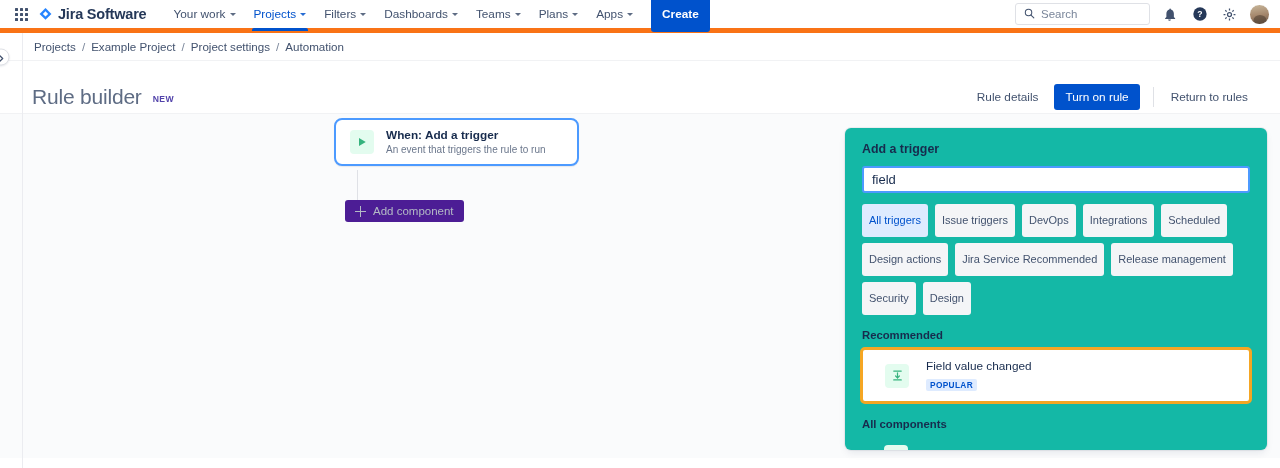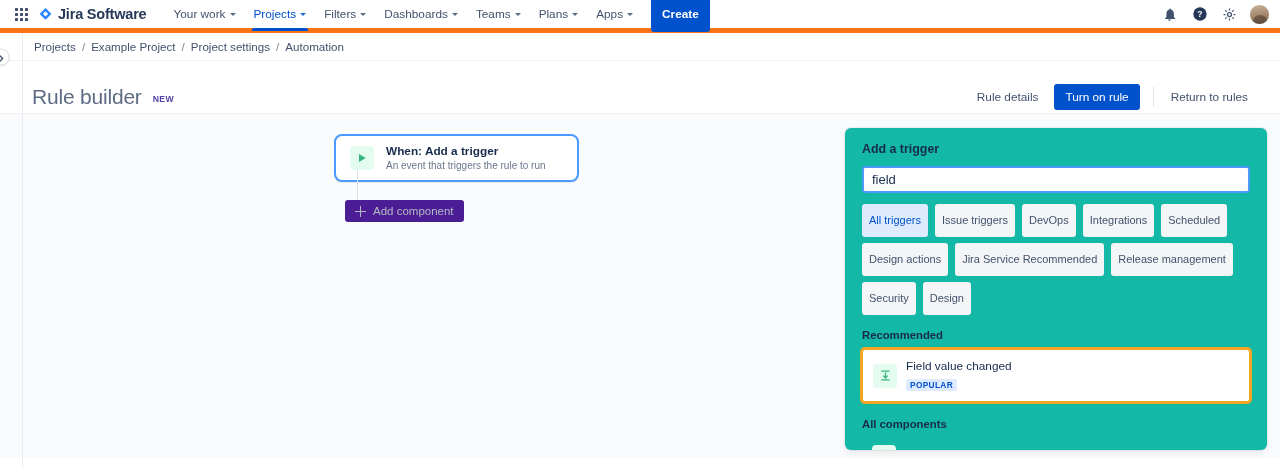--- a/index.html
+++ b/index.html
@@ -118,21 +118,21 @@
   .vdiv { width:1px; height:20px; background:#dfe1e6; margin: 0 7px; }
 
   
   .body {
     position: relative; height: 345px; background: #fafbfc;
     border-top: 1px solid #f1f2f4;
   }
   .canvas { position: absolute; inset: 0; }
 
   .trigger-card {
-    position: absolute; left: 334px; top: 20px; width: 245px; height: 48px;
+    position: absolute; left: 334px; top: 4px; width: 245px; height: 48px;
     background: #fff; border: 2px solid #4c9aff; border-radius: 8px;
     display: flex; align-items: center; padding: 0 14px; gap: 12px;
     box-shadow: 0 1px 1px rgba(9,30,66,.08);
     cursor: pointer;
   }
   .tc-icon {
     width: 24px; height: 24px; border-radius: 4px; background: #e3fcef;
     display:flex;align-items:center;justify-content:center; flex: 0 0 auto;
   }
   .tc-title { font-size: 11.8px; font-weight: 600; color: #172b4d; line-height: 14px; }
@@ -180,22 +180,22 @@
   }
   .chip.sel { background: #deebff; color: #0052cc; }
 
   .sec-title { font-size: 11.3px; font-weight: 700; color: #172b4d; margin: 14px 0 6px; }
 
   .hl-wrap {
     border: 3px solid #f5a623; border-radius: 5px; padding: 0px;
     margin: 0 -2px; background: #fff;
   }
   .row {
-    display: flex; align-items: center; gap: 9px; padding: 9px 10px;
-    cursor: pointer; border-radius: 3px;
+    display: flex; align-items: center; gap: 17px; padding: 9px 10px;
+    cursor: pointer; border-radius: 3px; margin-left: 12px;
   }
   .row-icon {
     width: 24px; height: 24px; border-radius: 4px; background: #e3fcef;
     display:flex;align-items:center;justify-content:center; flex:0 0 auto;
   }
   .row-title { font-size: 11.8px; color: #172b4d; line-height: 15px; }
   .pop-badge {
     display: inline-block; font-size: 8.3px; font-weight: 700; letter-spacing: .35px;
     color: #0052cc; background: #deebff; border-radius: 2px; padding: 1px 4px;
     margin-top: 3px;
@@ -252,20 +252,29 @@
       <span class="caret"></span>
     </div>
     <div class="navitem">
       <span>Apps</span>
       <span class="caret"></span>
     </div>
     <button class="create-btn">Create</button>
   </div>
 
   <div class="nav-right">
+    <div class="searchbox">
+      <span>
+        <svg width="11" height="11" viewBox="0 0 16 16" fill="none">
+          <circle cx="6.6" cy="6.6" r="4.7" stroke="#42526e" stroke-width="1.5"></circle>
+          <path d="M10.2 10.2 14.3 14.3" stroke="#42526e" stroke-width="1.5" stroke-linecap="round"></path>
+        </svg>
+      </span>
+      <input placeholder="Search" style="">
+    </div>
     <div class="nav-icon">
       <svg width="15" height="15" viewBox="0 0 24 24" fill="#42526e">
         <path d="M12 22a2.2 2.2 0 0 0 2.2-2.2H9.8A2.2 2.2 0 0 0 12 22zm7-6v-5.2c0-3.3-1.8-6-4.8-6.7V3.4a1.2 1.2 0 1 0-2.4 0v.7C8.8 4.8 7 7.5 7 10.8V16l-2 2v1h16v-1l-2-2z"></path>
       </svg>
     </div>
     <div class="nav-icon">
       <svg width="16" height="16" viewBox="0 0 24 24">
         <circle cx="12" cy="12" r="10" fill="#253858"></circle>
         <text x="12" y="17" font-size="13" font-weight="700" fill="#fff" text-anchor="middle" font-family="Liberation Sans, sans-serif">?</text>
       </svg>

